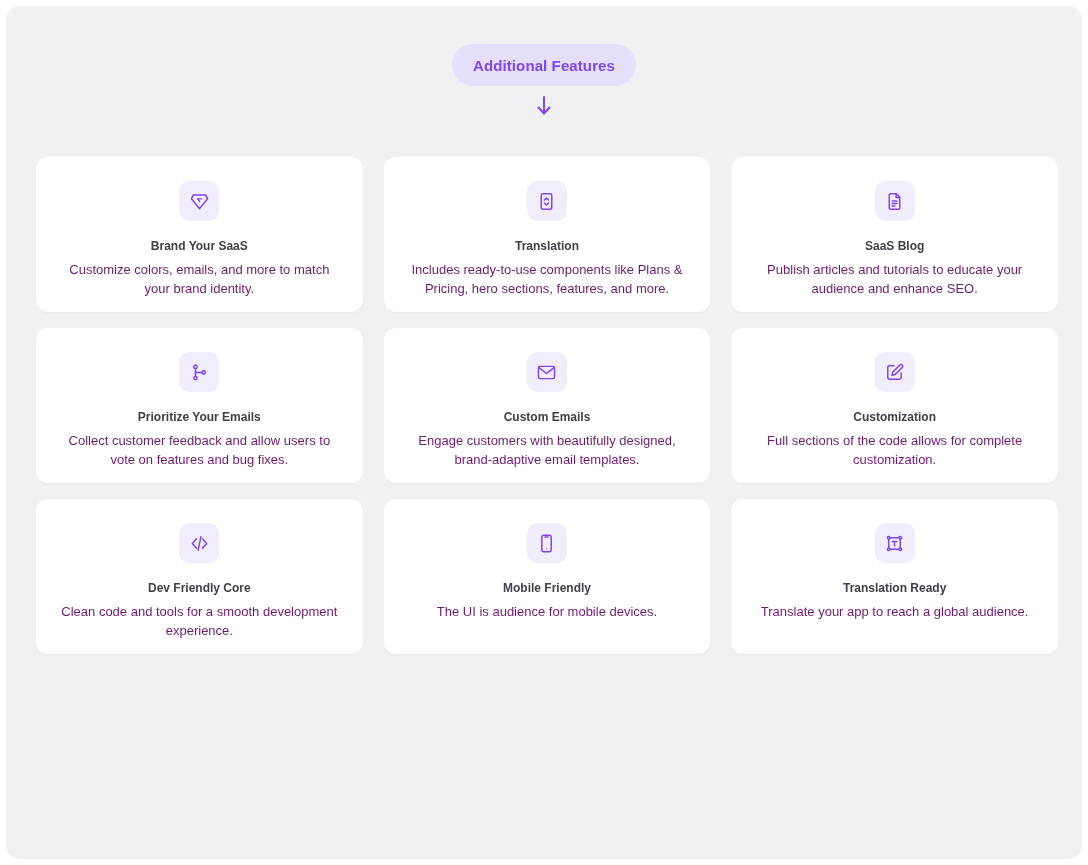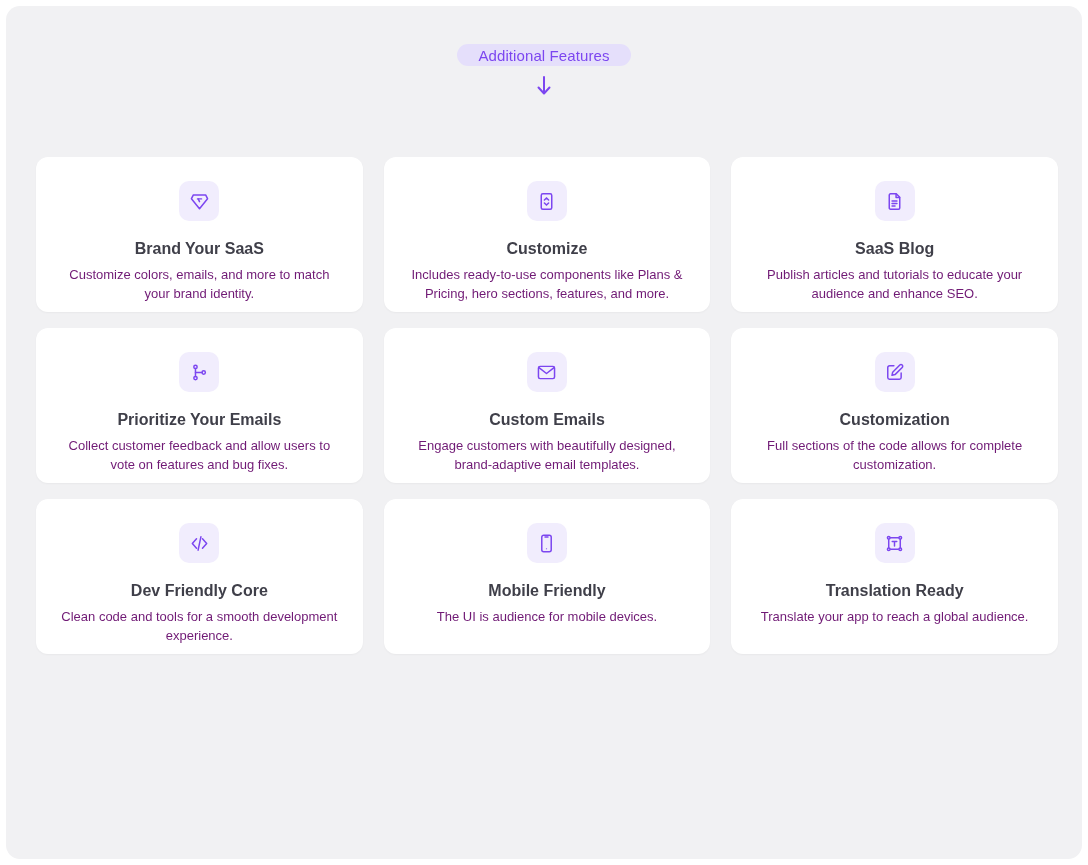--- a/index.html
+++ b/index.html
@@ -31,27 +31,27 @@
     padding-top: 38px;
     display: flex;
     flex-direction: column;
     align-items: center;
   }
 
   .badge-pill {
     display: inline-flex;
     align-items: center;
     justify-content: center;
-    height: 22px;
+    height: 42px;
     padding: 0 21px;
     border-radius: 999px;
     background: #e5dffb;
     color: #7c46f0;
     font-size: 15px;
-    font-weight: normal;
+    font-weight: bold;
     letter-spacing: 0.1px;
     white-space: nowrap;
   }
 
   .badge-arrow {
     margin-top: 8px;
     width: 22px;
     height: 24px;
     display: block;
   }
@@ -109,21 +109,21 @@
     display: block;
     stroke: #7c46f0;
     fill: none;
     stroke-width: 1.7;
     stroke-linecap: round;
     stroke-linejoin: round;
   }
 
   .card-title {
     margin-top: 18px;
-    font-size: 16px;
+    font-size: 12px;
     font-weight: bold;
     color: #3f3f49;
     text-align: center;
     line-height: 1.2;
   }
 
   .card-desc {
     margin-top: 8px;
     font-size: 13px;
     color: #701a75;
@@ -157,21 +157,21 @@
         <div class="card-desc">Customize colors, emails, and more to match your brand identity.</div>
       </div>
       <div class="card">
         <div class="icon-tile">
           <svg viewBox="0 0 24 24">
             <rect x="6" y="3.2" width="12" height="17.6" rx="1.8"></rect>
             <path d="M9.6 10.3 12 7.9l2.4 2.4"></path>
             <path d="M9.6 13.7 12 16.1l2.4-2.4"></path>
           </svg>
         </div>
-        <div class="card-title">Customize</div>
+        <div class="card-title">Translation</div>
         <div class="card-desc">Includes ready-to-use components like Plans &amp; Pricing, hero sections, features, and more.</div>
       </div>
       <div class="card">
         <div class="icon-tile">
           <svg viewBox="0 0 24 24">
             <path d="M14 3.2H7.4A1.4 1.4 0 0 0 6 4.6v14.8a1.4 1.4 0 0 0 1.4 1.4h9.2a1.4 1.4 0 0 0 1.4-1.4V7.2L14 3.2z"></path>
             <path d="M13.8 3.4v3.9h4"></path>
             <path d="M9.2 11.4h5.6M9.2 14.3h5.6M9.2 17.1h3.4"></path>
           </svg>
         </div>

